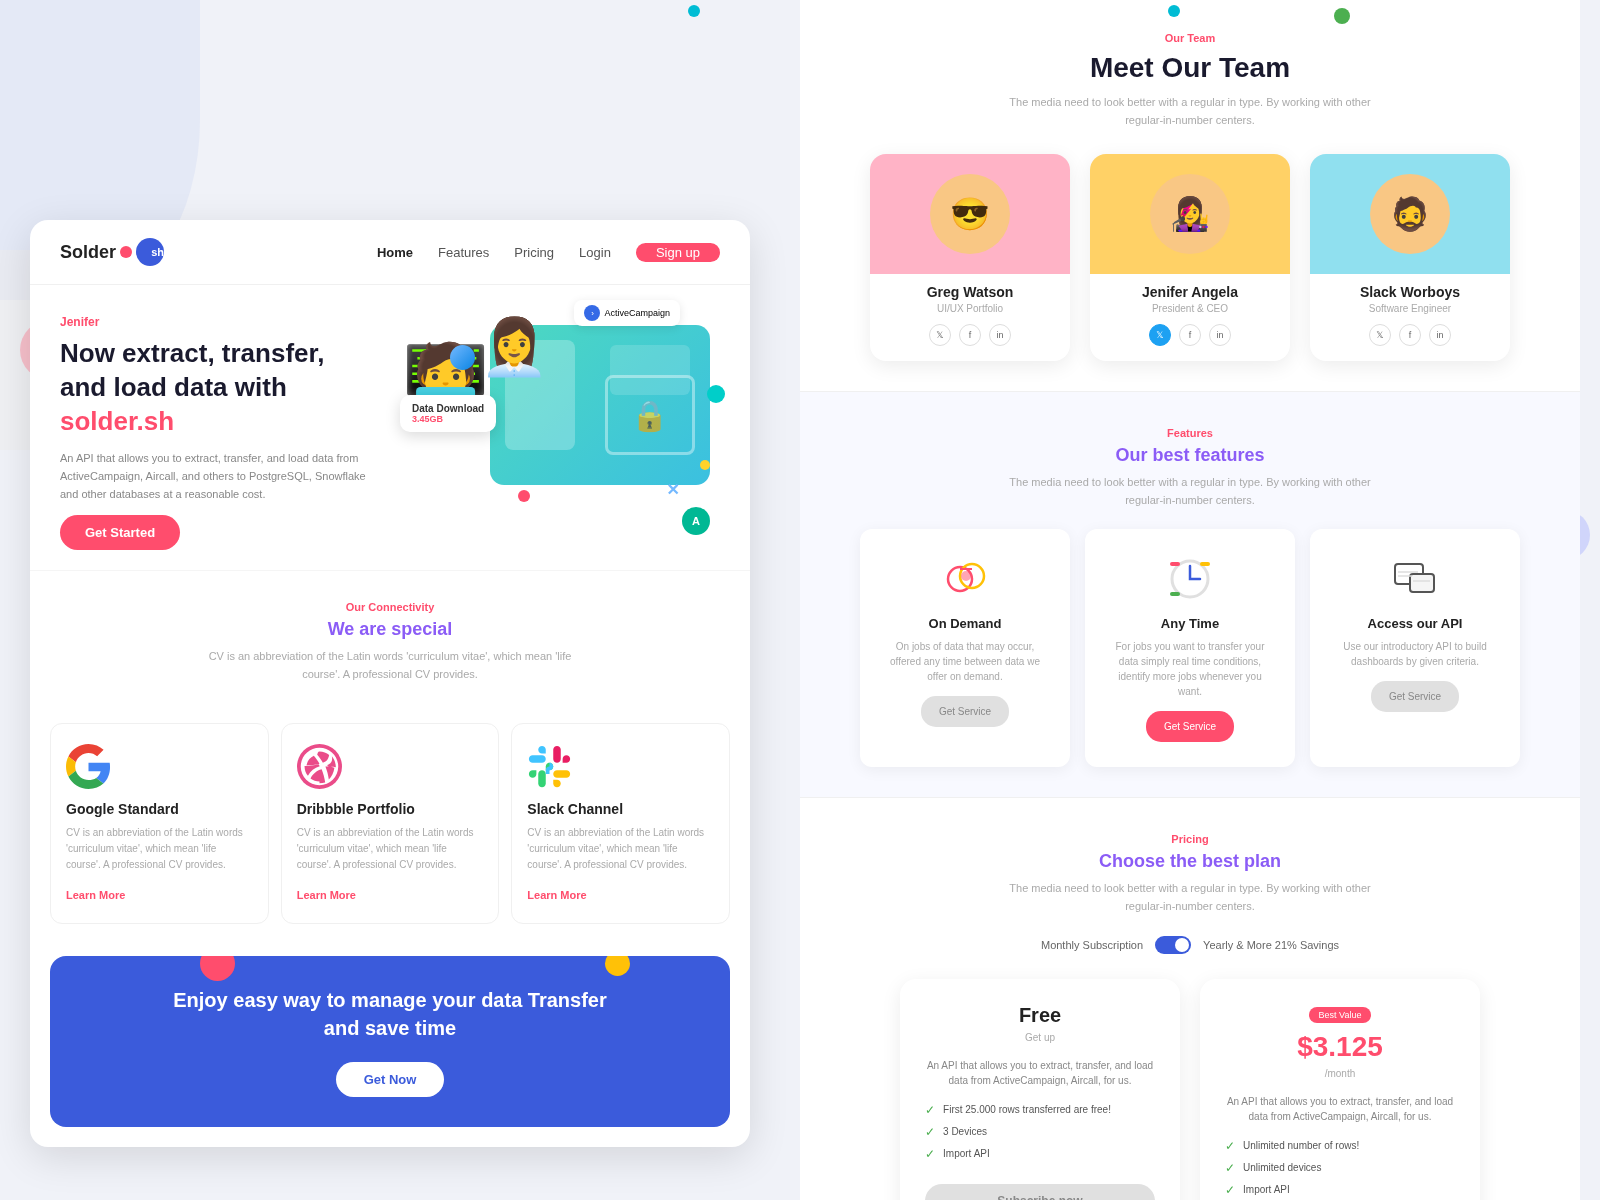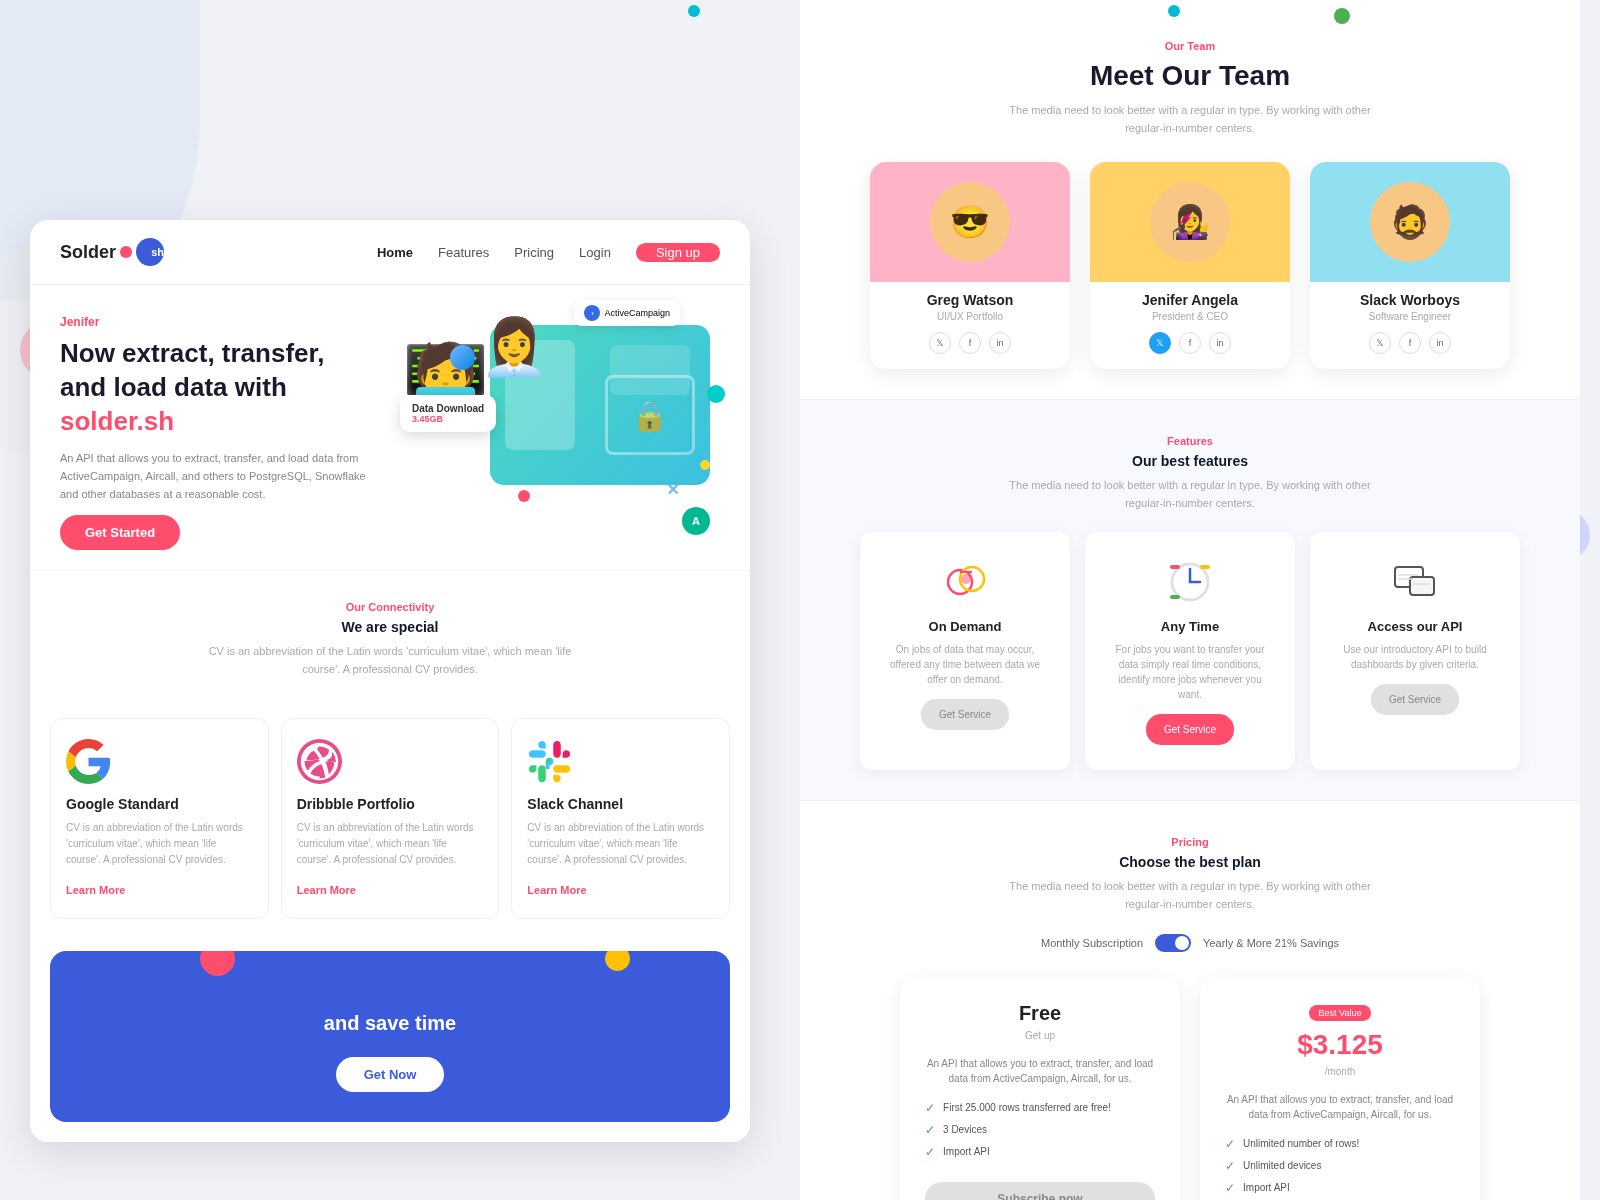--- a/index.html
+++ b/index.html
@@ -146,21 +146,21 @@
     .illus-x { position: absolute; top: 185px; right: 60px; color: #74b9ff; font-size: 16px; font-weight: 700; }
     .illus-green-a { position: absolute; bottom: 20px; right: 30px; width: 28px; height: 28px; background: #00b894; border-radius: 50%; display: flex; align-items: center; justify-content: center; color: #fff; font-size: 11px; font-weight: 700; }
 
     
     .connectivity {
       padding: 30px 30px 20px;
       text-align: center;
       border-top: 1px solid #f5f5f5;
     }
     .section-label { color: #ff4d6d; font-size: 11px; font-weight: 600; margin-bottom: 6px; }
-    .section-title { font-size: 14px; font-weight: 800; color: #0f172a; margin-bottom: 8px; }
+    .section-title { font-size: 18px; font-weight: 800; color: #8b5cf6; margin-bottom: 8px; }
     .section-desc { font-size: 11px; color: #aaa; line-height: 1.6; max-width: 400px; margin: 0 auto 20px; }
 
     
     .cards-row {
       display: flex;
       gap: 12px;
       padding: 0 20px 32px;
     }
     .card {
       flex: 1;
@@ -194,21 +194,21 @@
       position: absolute;
       right: 20px;
       top: 0;
       width: 780px;
       background: #fff;
       min-height: 1200px;
     }
 
     
     .team-section {
-      padding: 40px 50px 30px;
+      padding: 32px 50px 30px;
       text-align: center;
       border-bottom: 1px solid #f0f0f0;
     }
     .team-label { color: #ff4d6d; font-size: 11px; font-weight: 600; margin-bottom: 8px; }
     .team-title { font-size: 28px; font-weight: 800; color: #1a1a2e; margin-bottom: 10px; }
     .team-desc { font-size: 11px; color: #aaa; line-height: 1.6; max-width: 400px; margin: 0 auto 25px; }
     .team-cards { display: flex; gap: 20px; justify-content: center; }
     .team-card {
       background: #fff;
       border-radius: 16px;
@@ -481,21 +481,21 @@
       <div class="card-title">Slack Channel</div>
       <div class="card-desc">CV is an abbreviation of the Latin words 'curriculum vitae', which mean 'life course'. A professional CV provides.</div>
       <a class="card-link">Learn More</a>
     </div>
   </div>
 
   <div class="cta-banner">
     <div class="cta-dot1"></div>
     <div class="cta-dot2"></div>
     <div class="cta-title">
-      <br>
+      <span>Enjoy easy way to manage your data Transfer</span><br>
       <span>and save time</span>
     </div>
     <button class="cta-btn">Get Now</button>
   </div>
 
 </div>
 
 <div class="right-panel">
 
   <div class="right-deco-green"></div>

